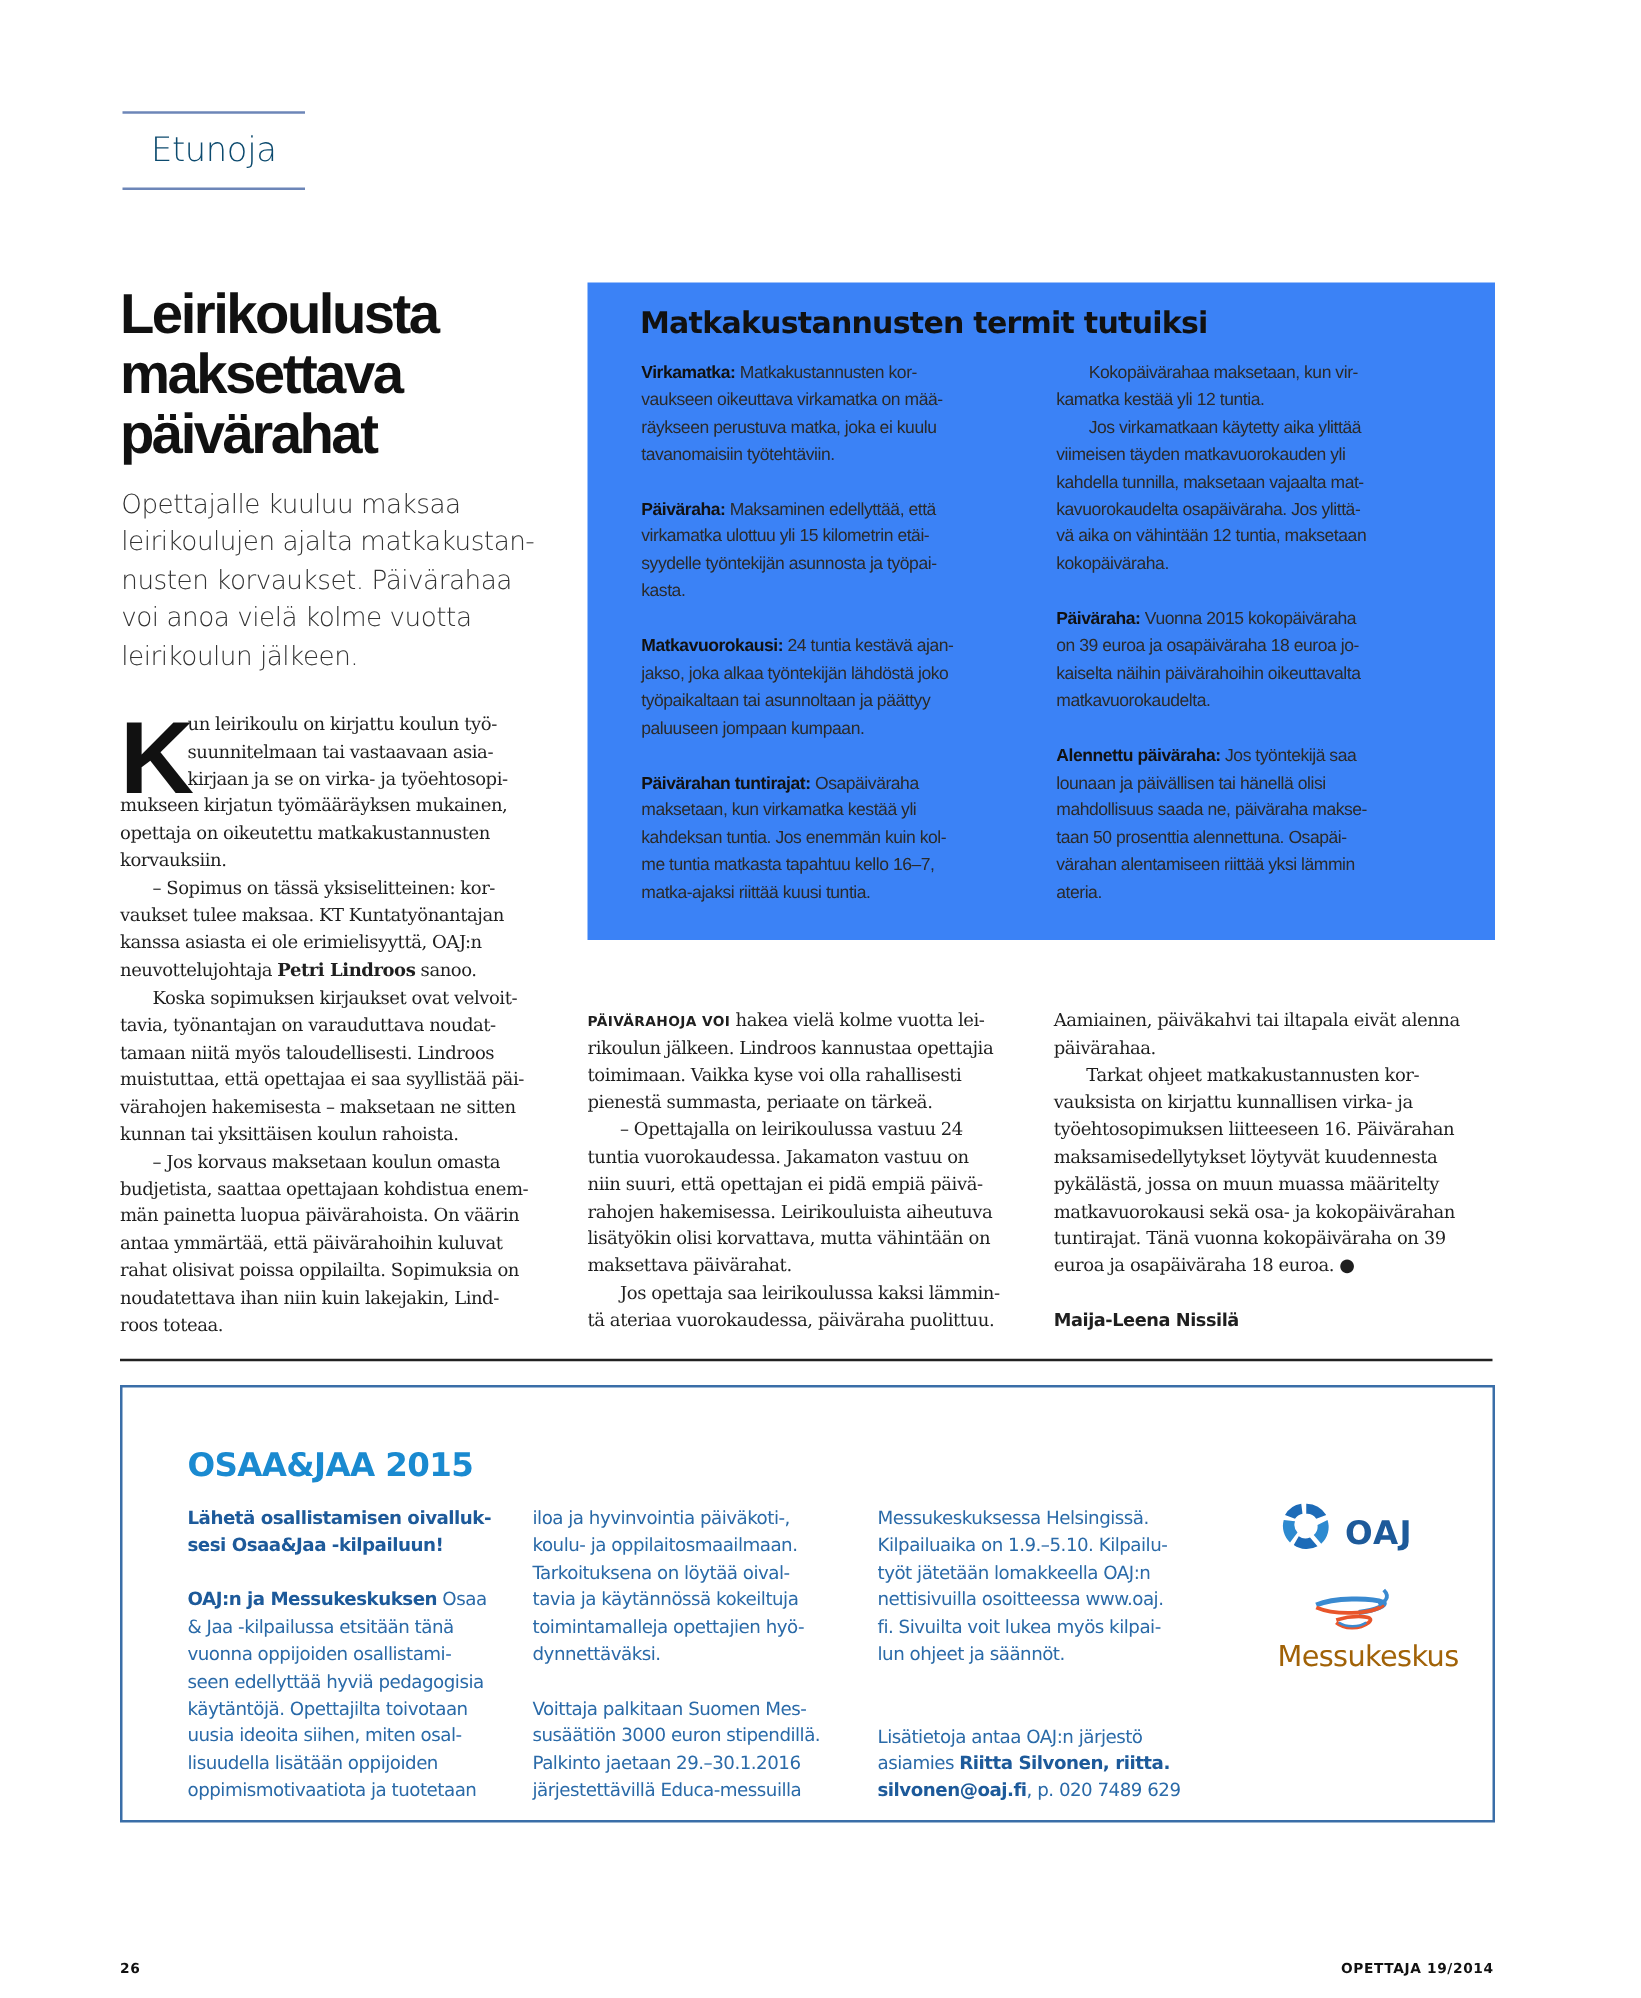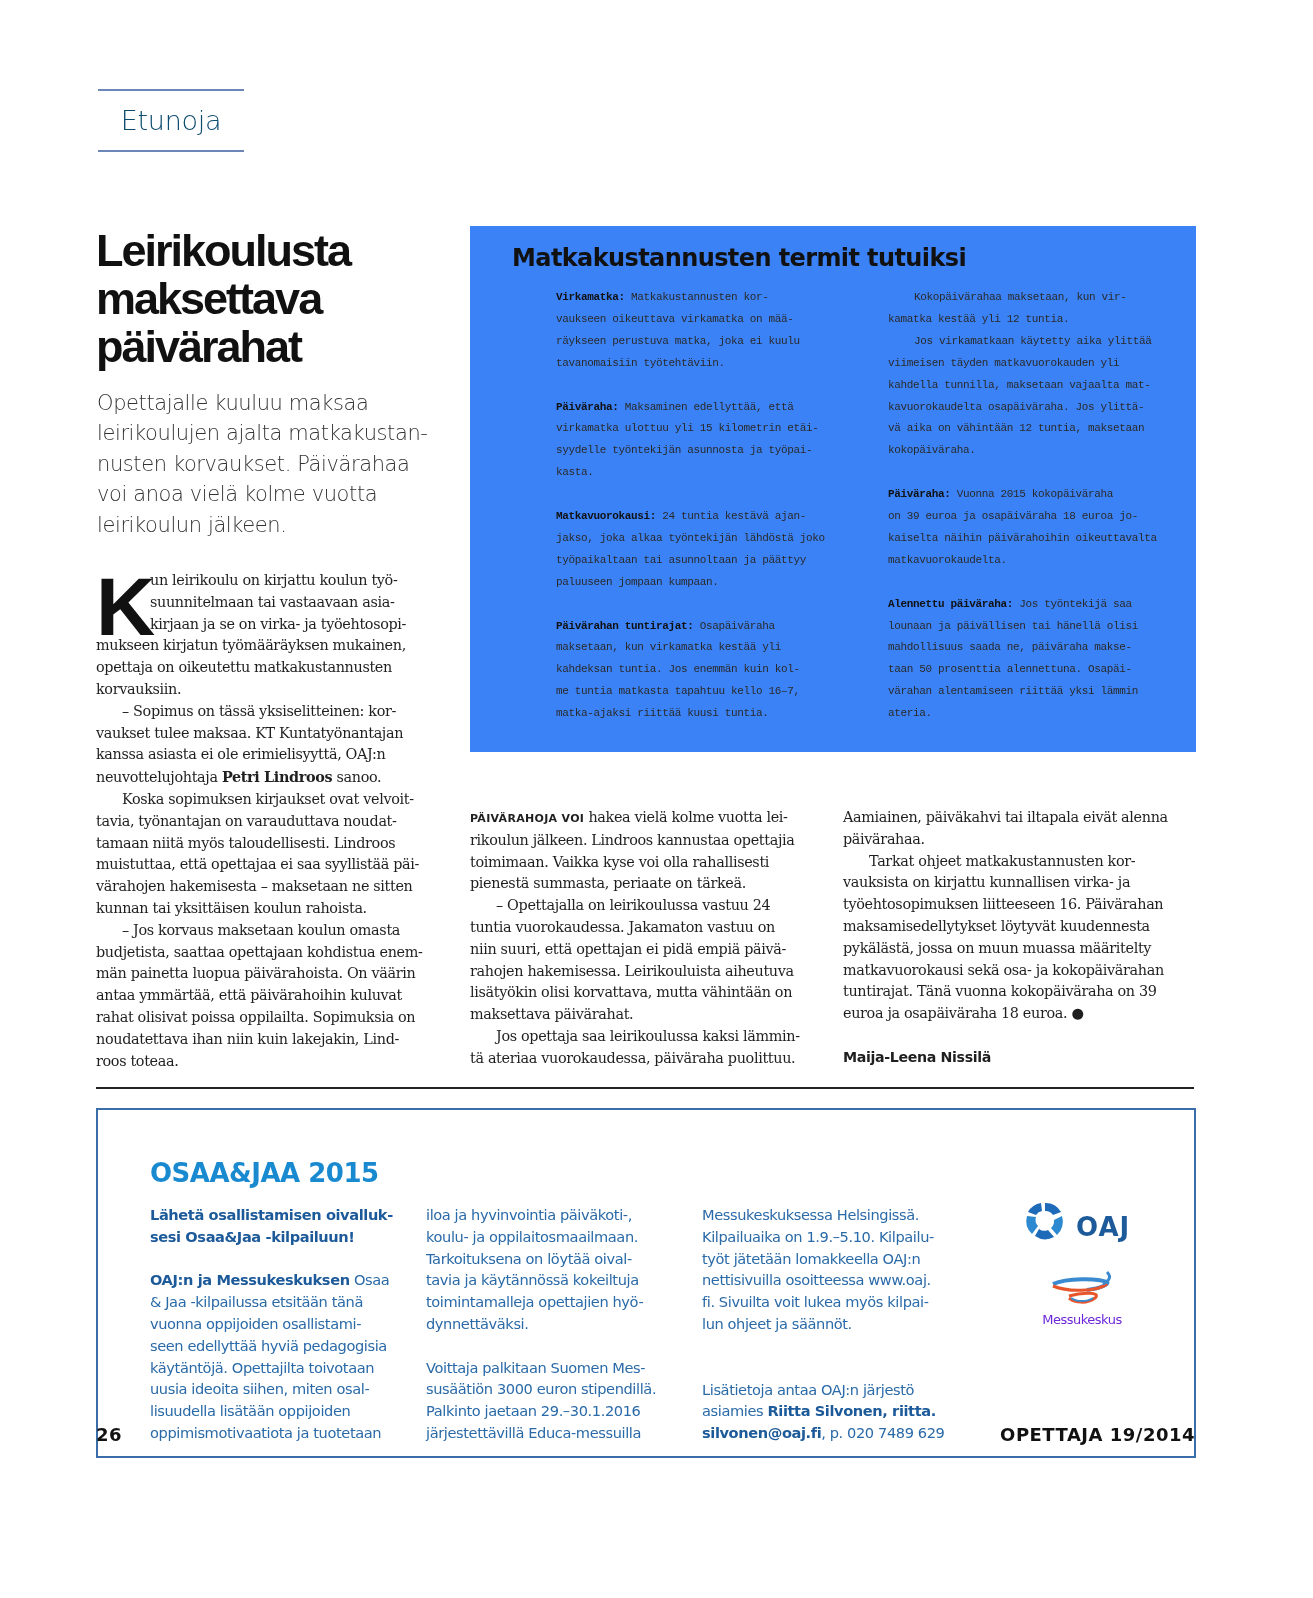--- a/index.html
+++ b/index.html
@@ -21,42 +21,42 @@
 
   
   .body-col { position: absolute; font-family: "DejaVu Serif", serif; font-size: 14.4px; line-height: 21.8px; color: #1f1f1f; letter-spacing: -0.35px; }
   .body-col .ln { white-space: nowrap; }
   .indent { padding-left: 26px; }
   .dropcap { position: absolute; left: 96px; top: 572px; font-family: "Liberation Sans", sans-serif; font-weight: bold; font-size: 82px; line-height: 70px; color: #111; }
 
   
   .sidebar { position: absolute; left: 470px; top: 226px; width: 726px; height: 526px; background: #3b82f6; }
   .sidebar-title { position: absolute; left: 42px; top: 18px; font-family: "DejaVu Sans", sans-serif; font-weight: bold; font-size: 24px; color: #111; letter-spacing: -0.6px; }
-  .sb-col { position: absolute; font-family: Liberation Mono, monospace; font-size: 11px; line-height: 21.9px; color: #2a2a2a; letter-spacing: -0.35px; margin-left: 43px; }
+  .sb-col { position: absolute; font-family: Liberation Sans, sans-serif; font-size: 14px; line-height: 21.9px; color: #2a2a2a; letter-spacing: -0.35px; }
   .sb-col .ln { white-space: nowrap; }
   .sb-col b { color: #111; }
   .gap { height: 21.9px; }
 
   
   .hr { position: absolute; left: 96px; top: 1087px; width: 1098px; height: 2px; background: #222; }
 
   
   .ad { position: absolute; left: 96px; top: 1108px; width: 1096px; height: 346px; border: 2px solid #3a6ea8; }
   .ad-title { position: absolute; left: 52px; top: 48px; font-family: "DejaVu Sans", sans-serif; font-size: 26px; font-weight: bold; color: #1a8ad0; letter-spacing: -0.5px; }
   .ad-col { position: absolute; font-family: "DejaVu Sans", sans-serif; font-size: 14.6px; line-height: 21.8px; color: #2a6aa8; letter-spacing: -0.4px; }
   .ad-col .ln { white-space: nowrap; }
   .ad-col b { color: #1d5a9a; }
   .ad-col .strong { color: #1d5a9a; font-weight: bold; }
 
   .logo-oaj { position: absolute; left: 926px; top: 90px; display: flex; align-items: flex-end; gap: 10px; }
   .logo-oaj .word { font-family: "DejaVu Sans", sans-serif; font-weight: bold; font-size: 26px; color: #1d5a9a; letter-spacing: 1px; }
   .logo-messu { position: absolute; left: 924px; top: 160px; width: 120px; text-align: center; }
-  .logo-messu .word { font-family: "DejaVu Sans", sans-serif; font-size: 13px; color: #6d28d9; letter-spacing: -0.5px; display: block; margin-top: 2px; }
-
-  .footer { position: absolute; top: 1424px; font-family: "DejaVu Sans", sans-serif; font-weight: bold; font-size: 18px; color: #111; letter-spacing: 0.5px; }
+  .logo-messu .word { font-family: "DejaVu Sans", sans-serif; font-size: 23px; color: #a16207; letter-spacing: -0.5px; display: block; margin-top: 2px; }
+
+  .footer { position: absolute; top: 1568px; font-family: "DejaVu Sans", sans-serif; font-weight: bold; font-size: 11px; color: #111; letter-spacing: 0.5px; }
 </style>
 </head>
 <body>
 
 <div class="section-rule" style="top:89px;"></div>
 <div class="section-label">Etunoja</div>
 <div class="section-rule" style="top:150px;"></div>
 
 <div class="headline">
   <div>Leirikoulusta</div>

